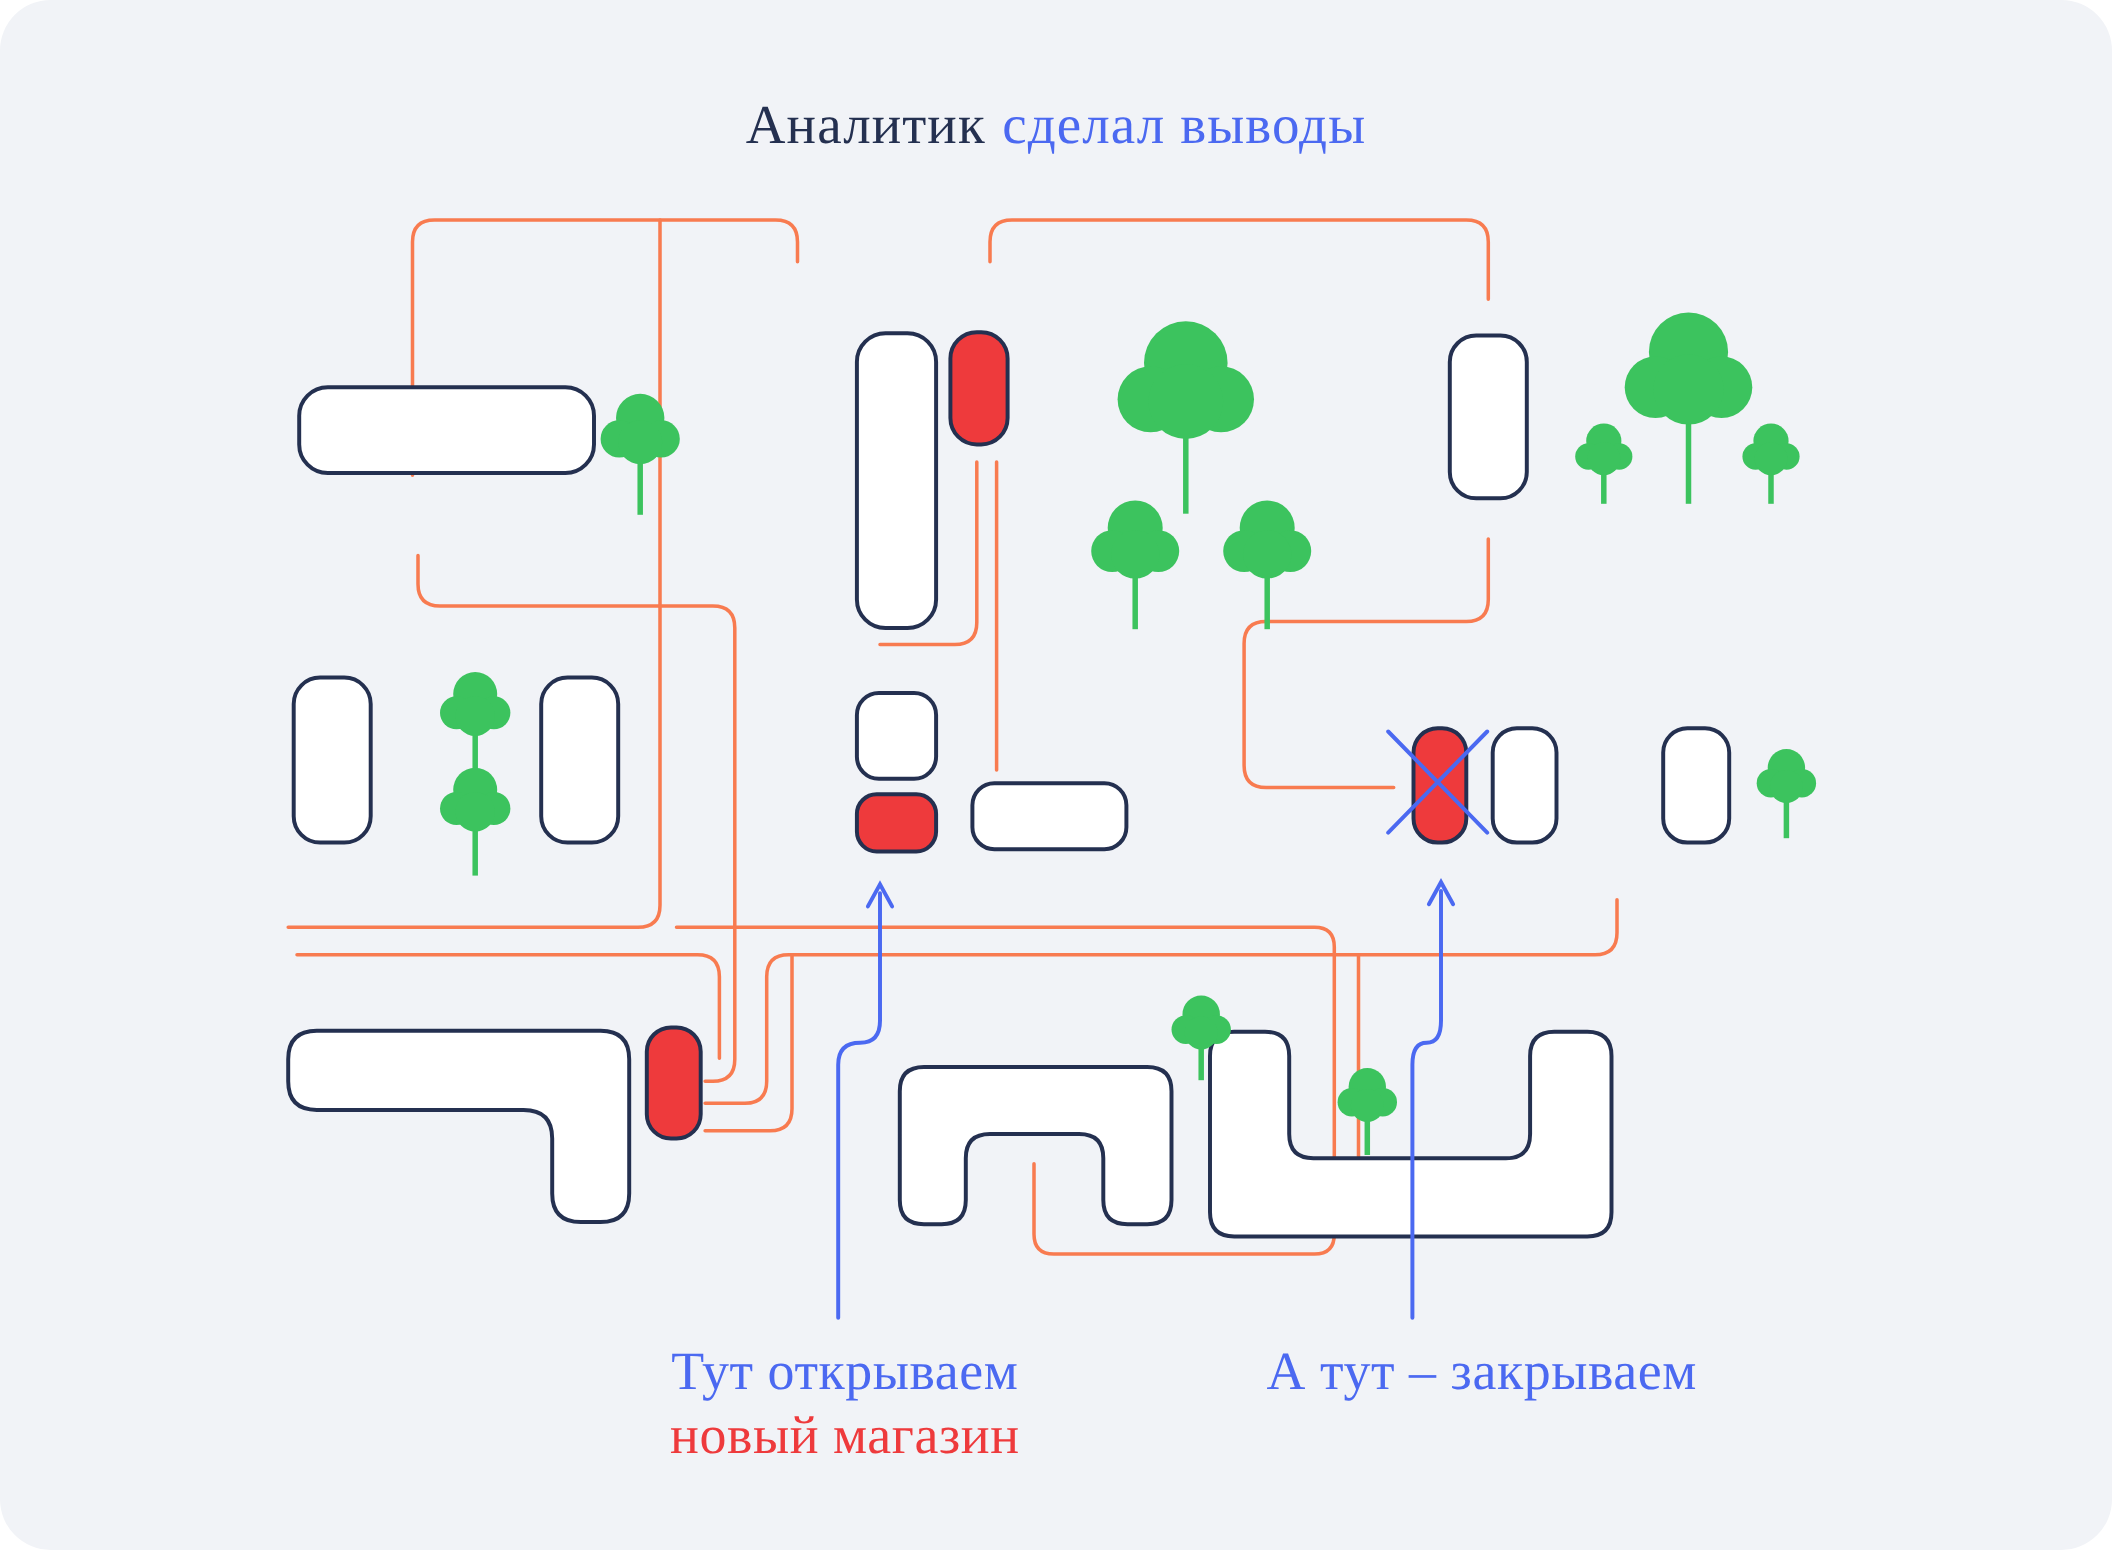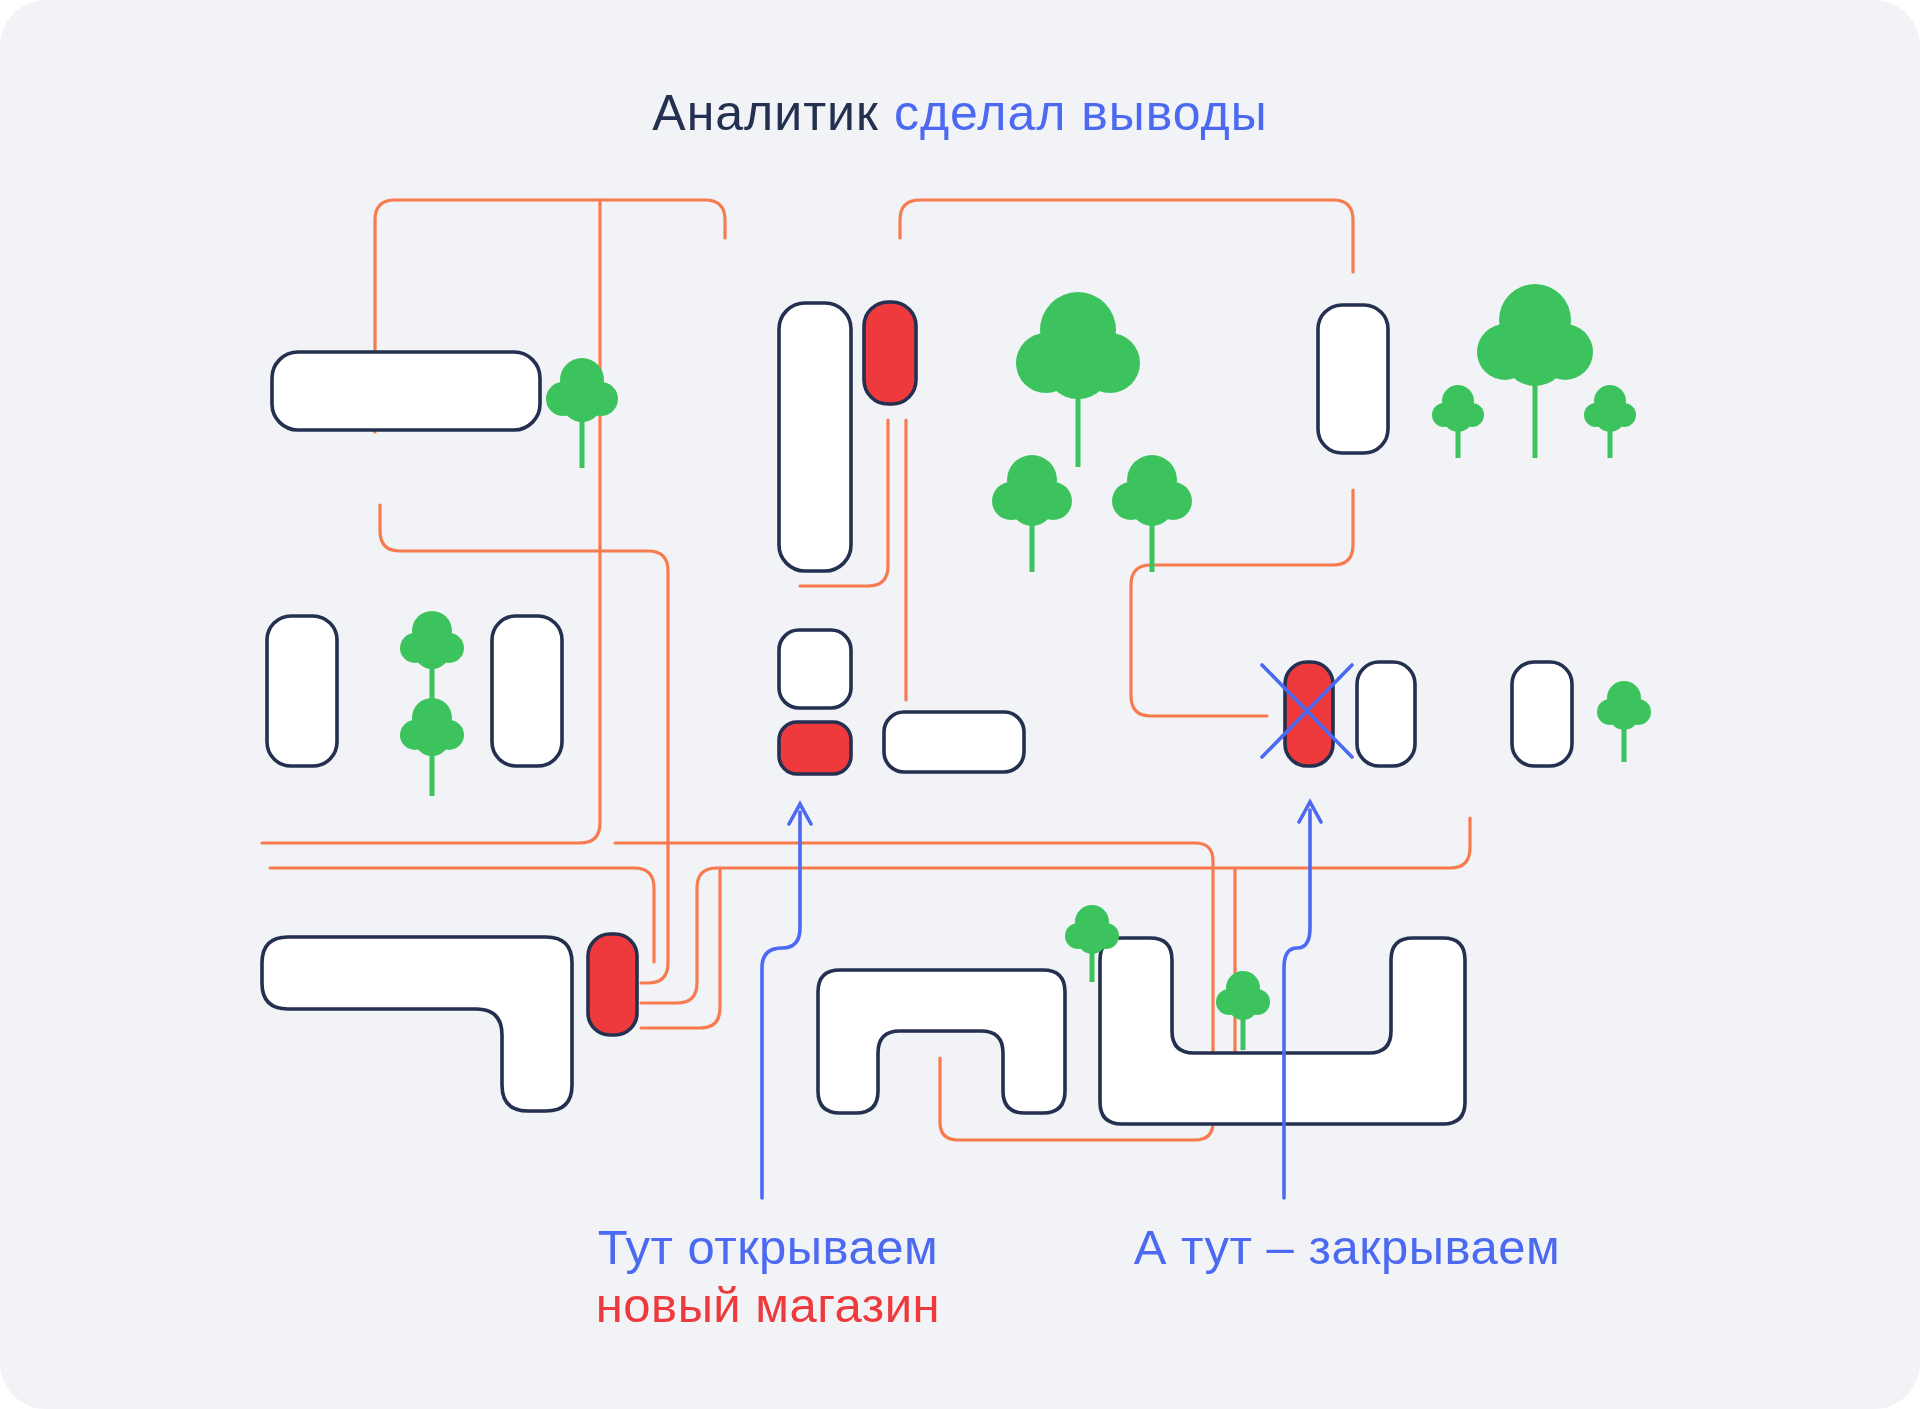--- a/index.html
+++ b/index.html
@@ -2,21 +2,21 @@
 <html><head>
 <meta charset="utf-8">
 <style>
   html,body{margin:0;padding:0;background:#ffffff;}
   .canvas{
     position:relative;
     width:1920px;height:1409px;
     background:#f1f3f7;
     border-radius:46px;
     overflow:hidden;
-    font-family:Liberation Sans, sans-serif;
+    font-family:Liberation Serif, serif;
   }
   svg.scene{position:absolute;left:0;top:0;}
   .title{
     position:absolute;left:0;top:84px;width:1920px;
     text-align:center;
     font-size:50px;letter-spacing:1px;
     color:#243050;
     white-space:nowrap;
   }
   .title .accent{color:#4b69f1;margin-left:.30em;}

